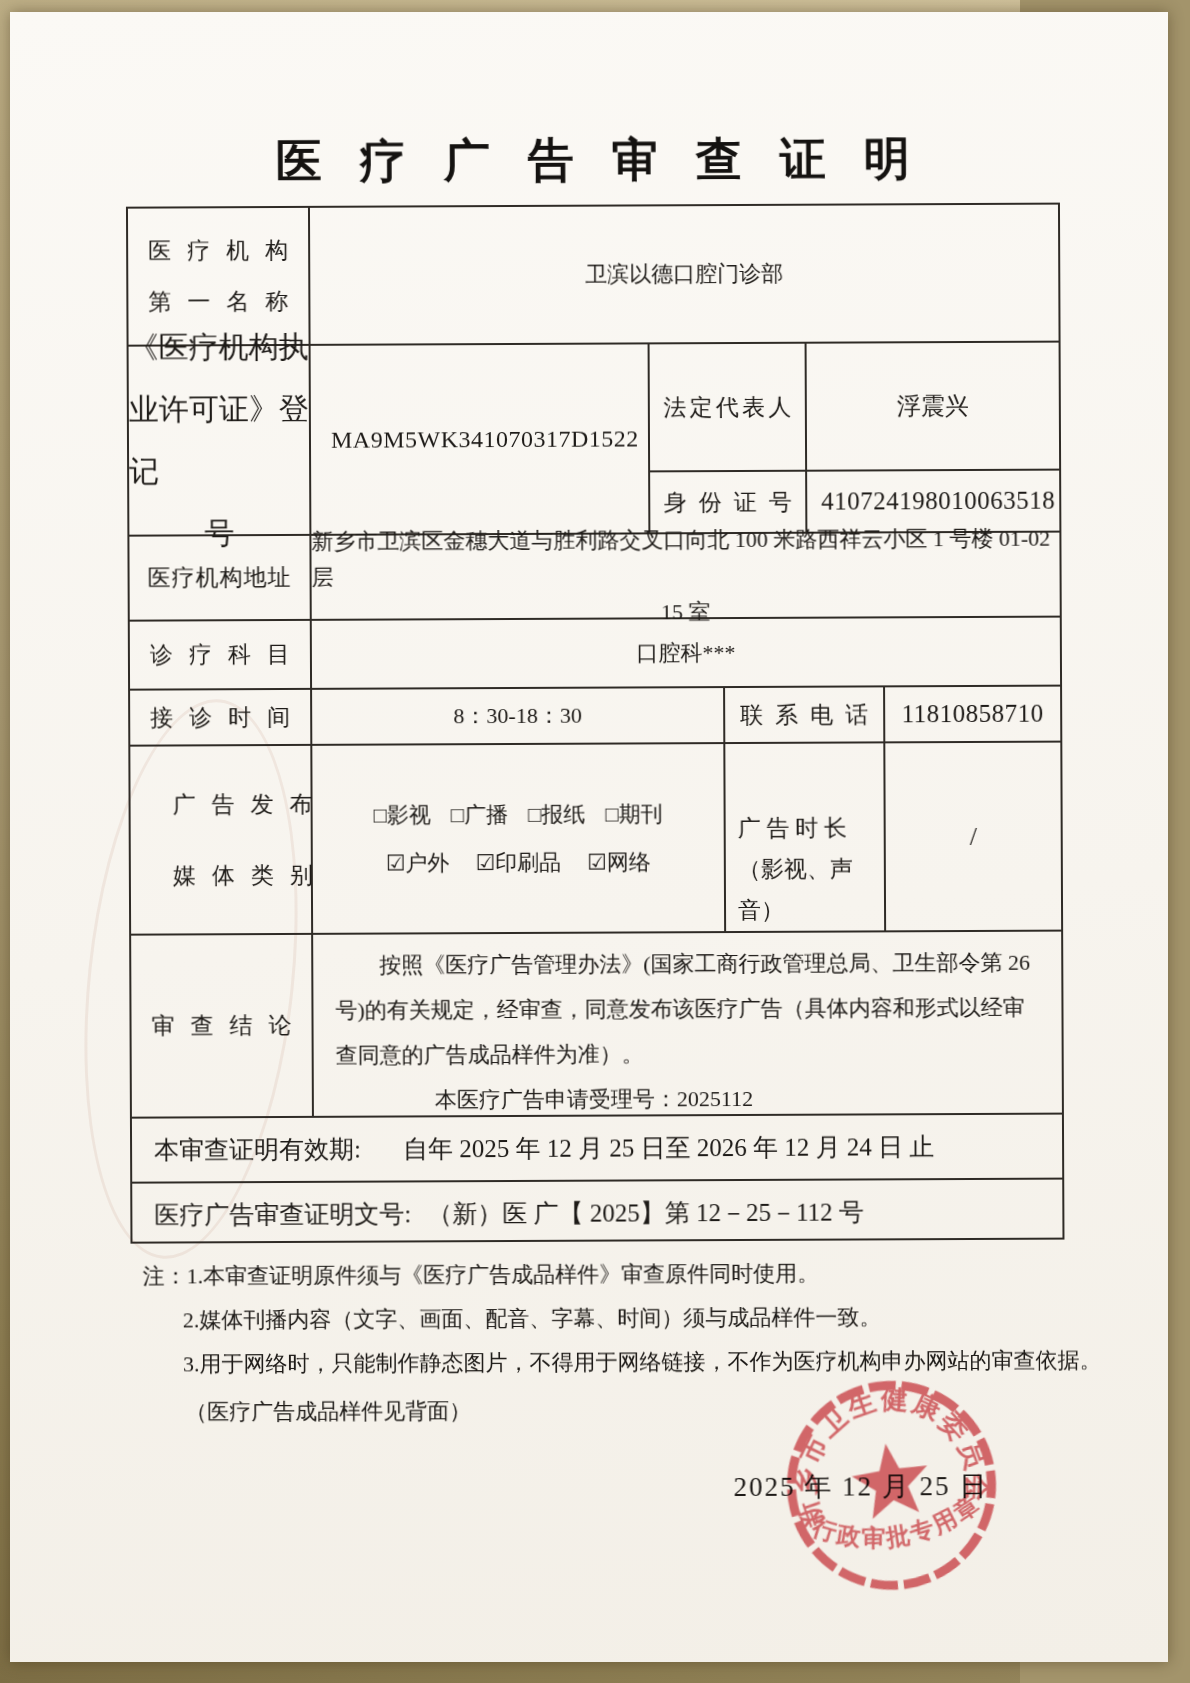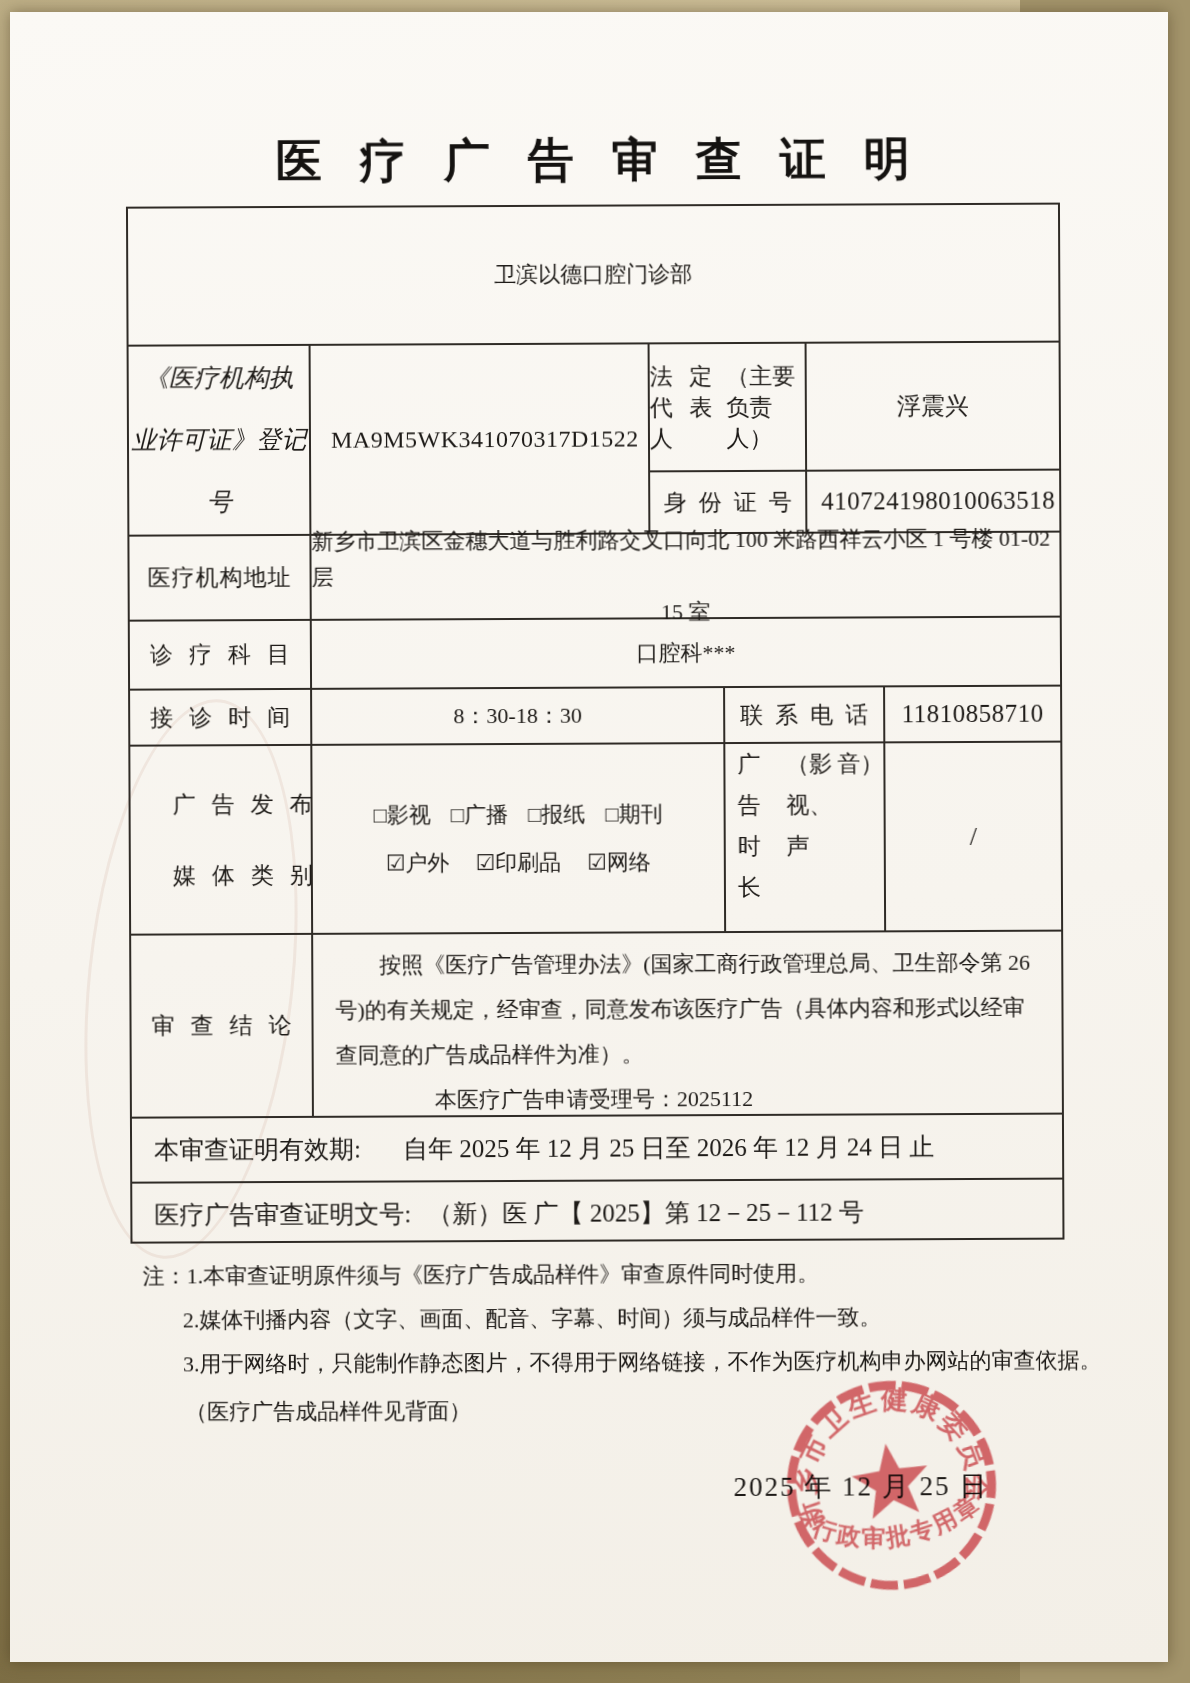--- a/index.html
+++ b/index.html
@@ -49,31 +49,31 @@
   .r2 { top:138px; height:190px; }
   .r3 { top:328px; height:85px; }
   .r4 { top:413px; height:69px; }
   .r5 { top:482px; height:56px; }
   .r6 { top:538px; height:189px; }
   .r7 { top:727px; height:183px; }
   .r8 { top:910px; height:65px; }
   .r9 { top:975px; height:62px; }
 
   .r1 .label-cell { gap:20px; }
-  .lic-label { line-height:62px; text-align:right; font-size:25px;font-style:italic; }
+  .lic-label { line-height:62px; text-align:left; font-size:30px; }
   .r2-value { width:339px; flex:0 0 339px; display:flex; align-items:center; padding-left:20px; font-size:24px; letter-spacing:.5px; }
   .r2-right { flex:1; display:flex; flex-direction:column; }
   .r2-top { height:128px; display:flex; border-bottom:2px solid #2f2b26; }
   .r2-bot { flex:1; display:flex; }
   .rep-label { width:157px; flex:0 0 157px; display:flex; flex-direction:row; justify-content:center; align-items:center; font-size:23px; gap:14px; }
   .addr-val { flex:1; display:flex; flex-direction:column; justify-content:center; align-items:center; line-height:36px; }
   .media-cell { width:413px; flex:0 0 413px; display:flex; flex-direction:column; justify-content:center; align-items:center; gap:18px; }
   .media-line { display:flex; gap:20px; }
   .opt { white-space:nowrap; }
-  .dur-cell { width:160px; flex:0 0 160px; display:flex; flex-direction:row; justify-content:flex-end; padding-left:12px; line-height:41px; font-size:23px; }
+  .dur-cell { width:160px; flex:0 0 160px; display:flex; flex-direction:column; justify-content:flex-end; padding-left:12px; line-height:41px; font-size:23px; }
   .phone-label { width:160px; flex:0 0 160px; }
   .concl-val { flex:1; padding:8px 22px 0 22px; line-height:45px; }
   .concl-p { text-indent:2em; }
   .concl-acc { text-indent:4.5em; }
   .oneline { align-items:center; padding-left:22px; font-size:25px; display:flex; }
   .oneline .val { margin-left:42px; }
   .oneline .val-tight { margin-left:16px; }
 
   .note { position:absolute; font-size:22px; white-space:nowrap; }
   .date-line { position:absolute; left:730px; top:1470px; font-size:27px; letter-spacing:2px; white-space:nowrap; }
@@ -90,35 +90,38 @@
   <div class="paper"></div>
   <div class="ghost-ring"></div>
 
   <div class="content">
 
     <div class="title">医疗广告审查证明</div>
 
     <div class="doc-table">
 
       <div class="row r1">
+        <div class="cell label-cell rb">
+          <span class="just">医疗机构</span>
+          <span class="just">第一名称</span>
+        </div>
         <div class="cell vcenter" style="flex:1;">卫滨以德口腔门诊部</div>
       </div>
 
       <div class="row r2">
         <div class="cell label-cell rb">
           <span class="lic-label">《医疗机构执</span>
           <span class="lic-label">业许可证》登记</span>
           <span class="lic-label">号</span>
         </div>
         <div class="cell r2-value rb">MA9M5WK341070317D1522</div>
         <div class="r2-right">
           <div class="r2-top">
             <div class="cell rep-label rb">
               <span class="just-narrow">法定代表人</span>
-              <span>（主要负责人）</span>
             </div>
             <div class="cell vcenter" style="flex:1; font-size:24px;">浮震兴</div>
           </div>
           <div class="r2-bot">
             <div class="cell rep-label rb">
               <span class="just-narrow">身份证号</span>
             </div>
             <div class="cell num" style="flex:1; display:flex; align-items:center; padding-left:14px;">410724198010063518</div>
           </div>
         </div>

